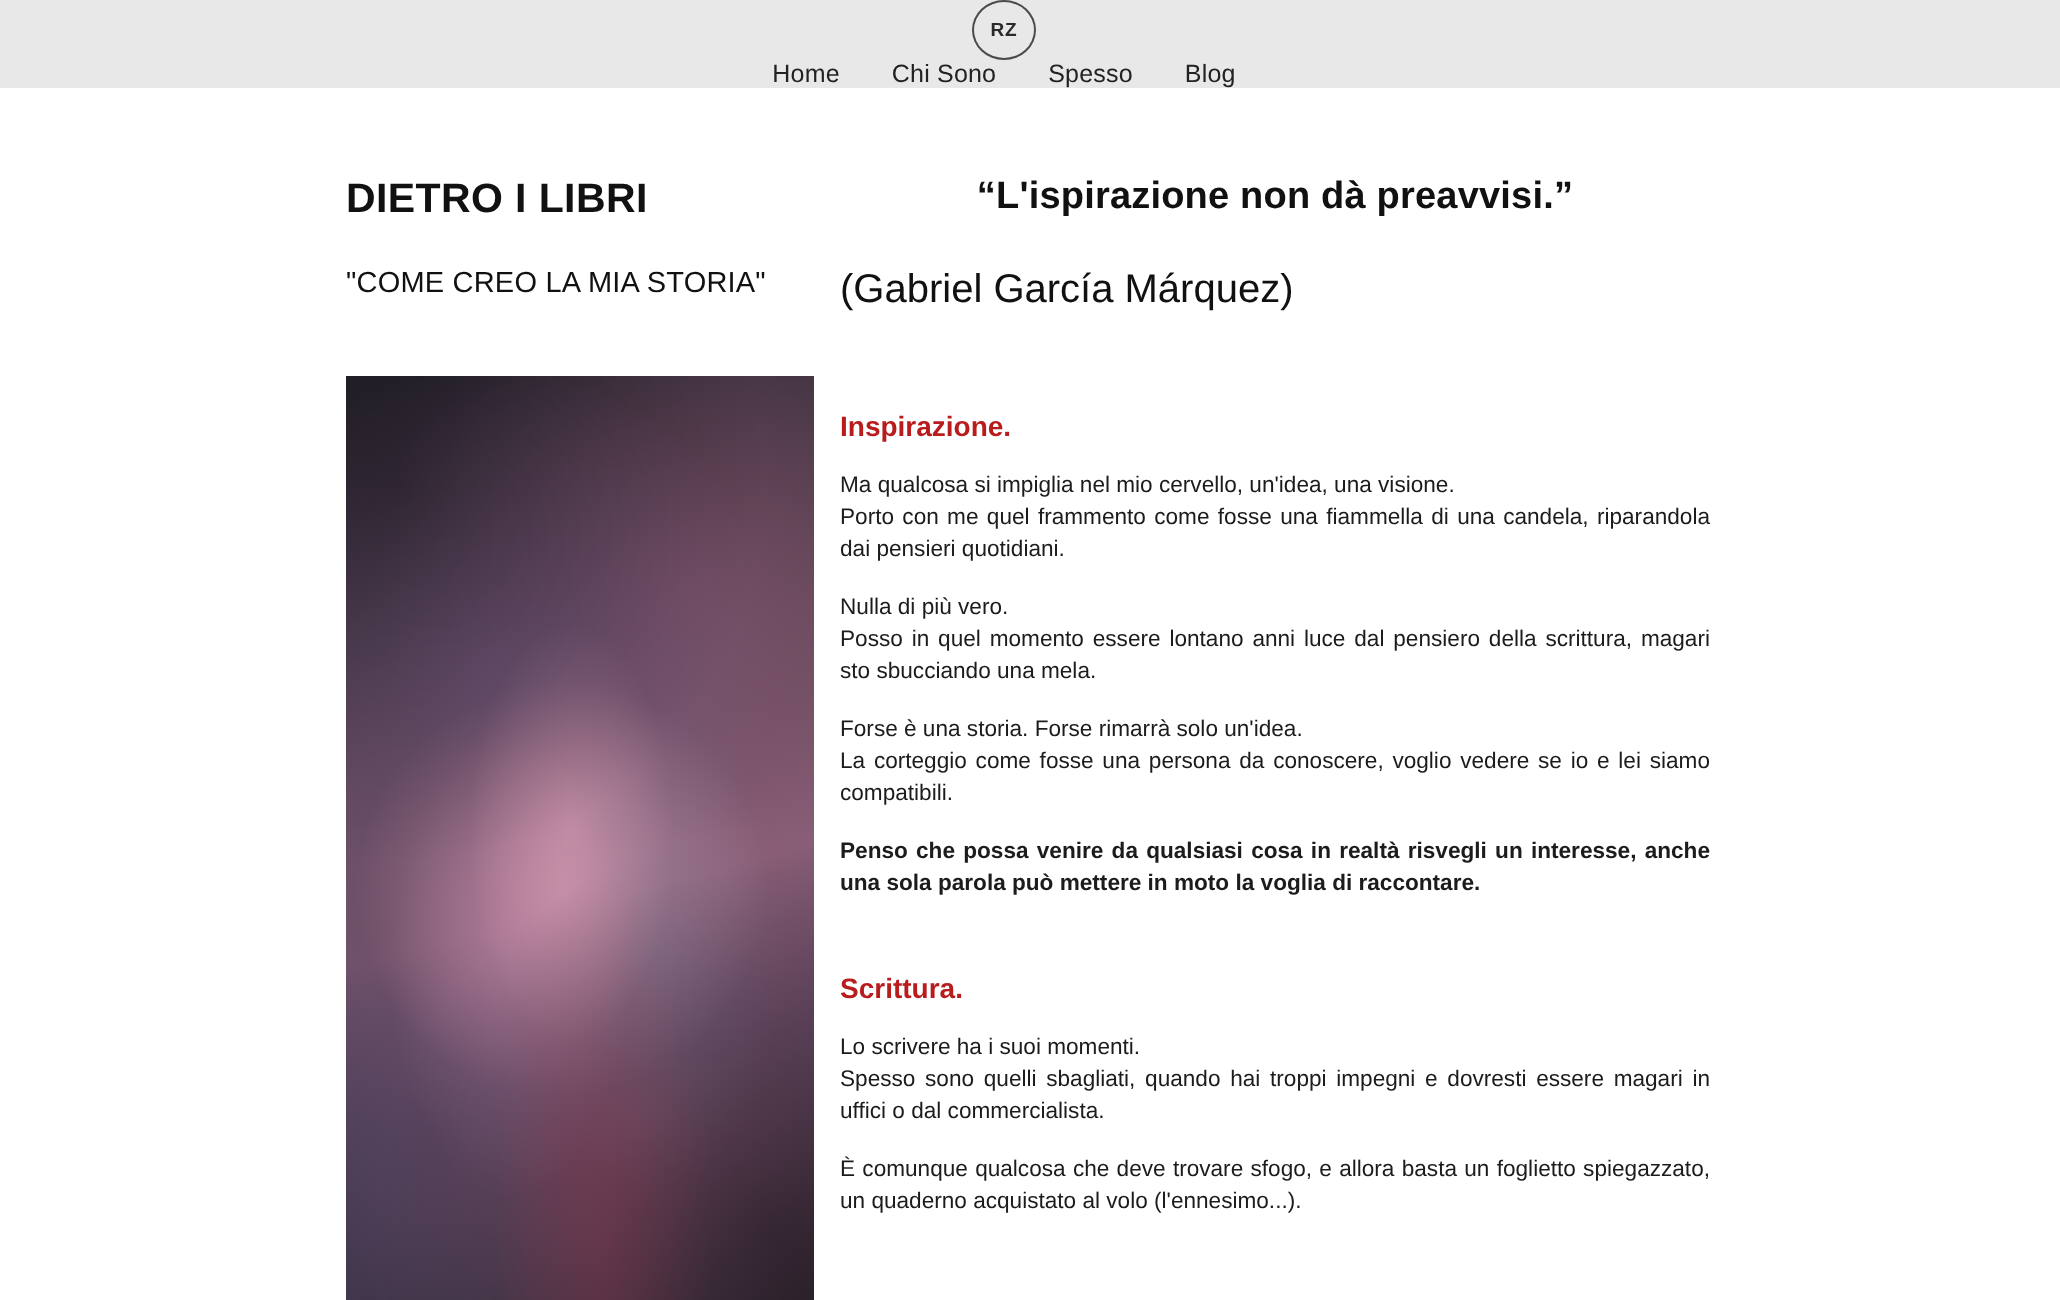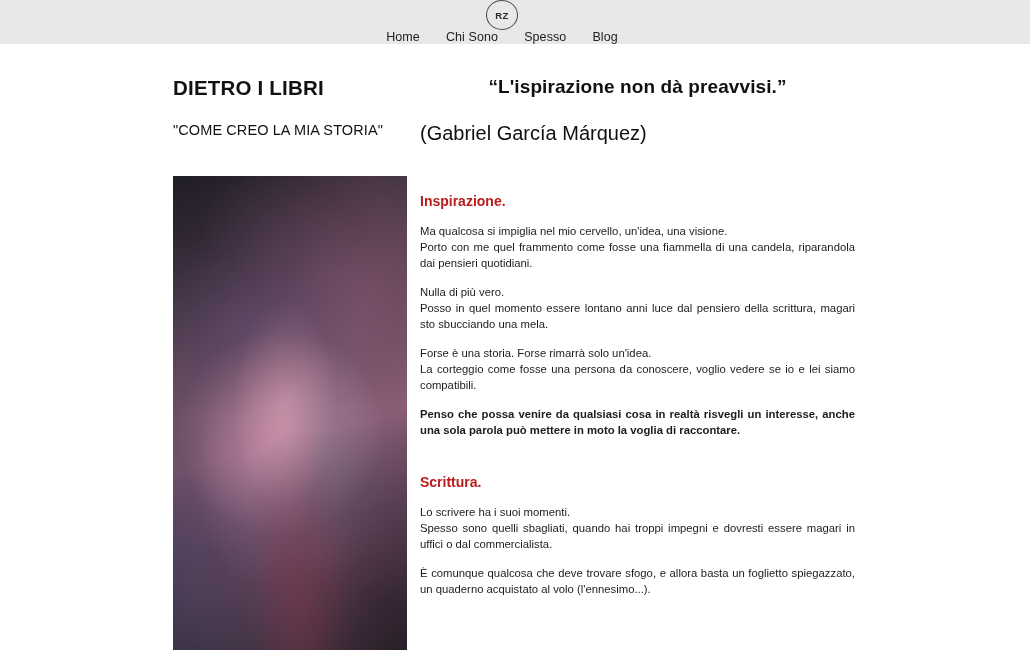--- a/index.html
+++ b/index.html
@@ -47,21 +47,21 @@
   .nav a {
     font-size: 12.5px;
     color: #222;
     text-decoration: none;
     letter-spacing: 0.1px;
   }
 
   
   .page {
     display: flex;
-    padding: 32px 0 0 0;
+    padding: 44px 0 0 0;
     height: 606px;
   }
   .col-left {
     width: 420px;
     padding-left: 173px;
     flex: none;
   }
   .col-right {
     flex: 1;
     padding-right: 175px;

